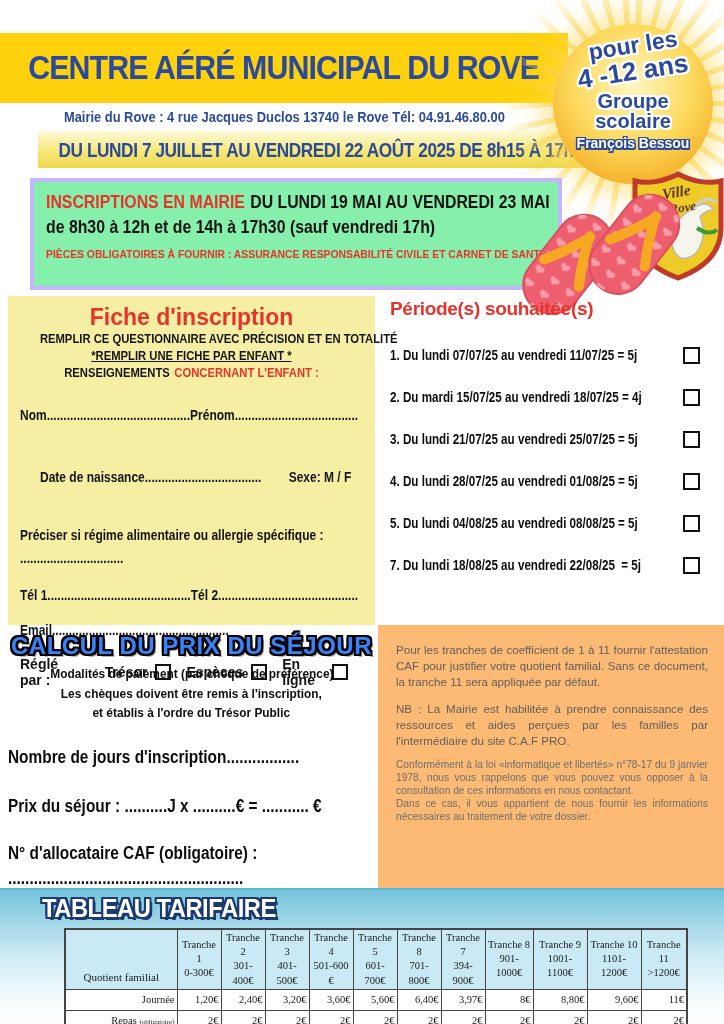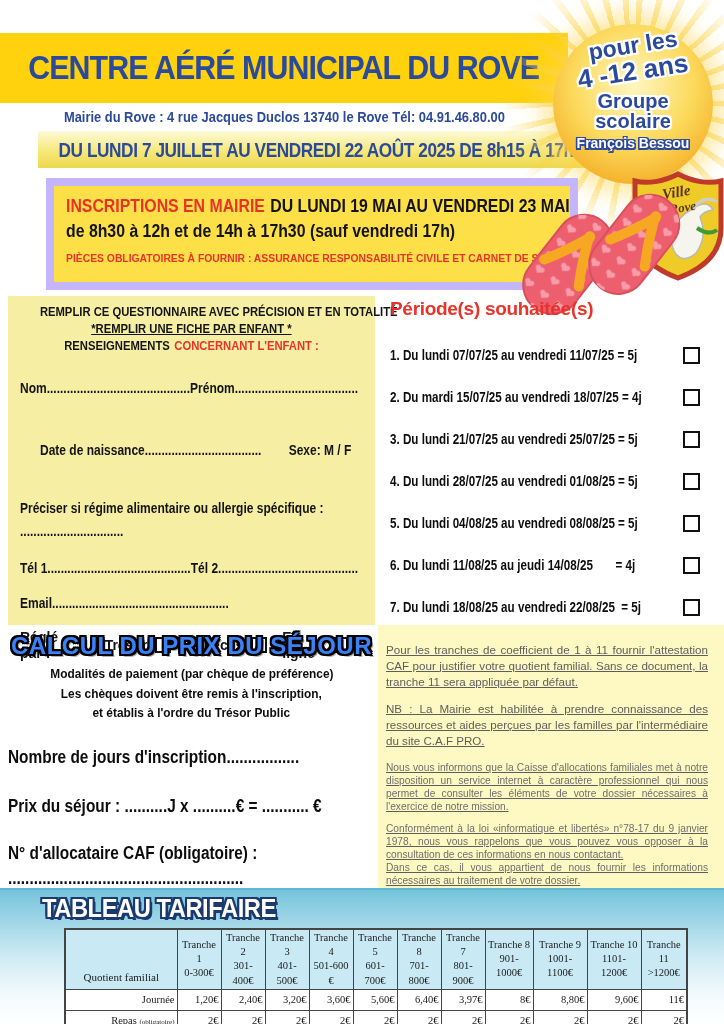--- a/index.html
+++ b/index.html
@@ -37,22 +37,22 @@
   .s1{font-size:23px;transform:rotate(-9deg);}
   .s2{font-size:26px;transform:rotate(-9deg);margin-top:-3px;}
   .s3{font-size:20px;margin-top:3px;}
   .s4{font-size:20px;margin-top:-3px;}
   .s5{font-size:14px;font-weight:bold;color:#fff;margin-top:2px;
       text-shadow:-1.5px -1.5px 0 #2B4A9B,1.5px -1.5px 0 #2B4A9B,-1.5px 1.5px 0 #2B4A9B,
                    1.5px 1.5px 0 #2B4A9B,0 -1.5px 0 #2B4A9B,0 1.5px 0 #2B4A9B,
                    -1.5px 0 0 #2B4A9B,1.5px 0 0 #2B4A9B;}
 
   
-  .ins-box{position:absolute;left:46px;top:178px;width:532px;height:112px;background:#fde047;
-           border:8px solid #c4b5fd;padding:10px 8px 0 12px;}
+  .ins-box{position:absolute;left:30px;top:178px;width:532px;height:112px;background:#86efac;
+           border:4px solid #c4b5fd;padding:10px 8px 0 12px;}
   .ins-l1,.ins-l2{font-size:18px;font-weight:bold;color:#141414;white-space:nowrap;
                   transform:scaleX(.88);transform-origin:left;}
   .ins-l1 .red{color:#E8332A;margin-right:6px;}
   .ins-l2{margin-top:4px;}
   .ins-l3{margin-top:10px;font-size:11.5px;font-weight:bold;color:#E8332A;white-space:nowrap;
           transform:scaleX(.9);transform-origin:left;}
 
   
   .beach{position:absolute;left:533px;top:166px;width:191px;height:152px;overflow:visible;}
 
@@ -91,22 +91,22 @@
   
   .periodes{position:absolute;left:390px;top:298px;width:312px;color:#0d0d0d;}
   .p-title{font-size:19px;font-weight:bold;color:#E8332A;letter-spacing:-.3px;}
   .p-item{position:relative;margin-top:22px;padding-right:28px;height:20px;}
   .p-item .txt{display:inline-block;font-size:15.5px;font-weight:bold;white-space:pre;
                transform:scaleX(.75);transform-origin:left;}
   .p-item .cb{position:absolute;right:2px;top:1px;width:17px;height:17px;}
   .p-item.first{margin-top:26px;}
 
   
-  .info{position:absolute;left:378px;top:625px;width:346px;height:263px;background:#fef9c3;
-        padding:17px 16px 0 8px;color:#5E5E5E;text-decoration:underline;}
+  .info{position:absolute;left:378px;top:625px;width:346px;height:263px;background:#fdba74;
+        padding:17px 16px 0 18px;color:#5E5E5E;}
   .p-lg{font-size:11.6px;line-height:1.36;text-align:justify;}
   .p-sm{font-size:10.2px;line-height:1.28;text-align:justify;color:#6E6E6E;}
   .gap12{margin-top:12px;}.gap9{margin-top:9px;}
 
   
   .band{position:absolute;left:0;top:888px;width:724px;height:136px;border-top:2px solid #5FB7D1;
         background:linear-gradient(180deg,#74C4DB 0%,#9AD3E5 20%,#CFEBF4 50%,#F4FBFD 80%,#fff 100%);}
   .band-title{position:absolute;left:42px;top:4px;font-size:25px;font-weight:bold;color:#fff;
               letter-spacing:-.5px;white-space:nowrap;transform:scaleX(.95);transform-origin:left;
               text-shadow:-2px -2px 0 #1C3A6E,2px -2px 0 #1C3A6E,-2px 2px 0 #1C3A6E,2px 2px 0 #1C3A6E,
@@ -182,20 +182,21 @@
     <g transform="translate(72,24) rotate(38 30 55)">
       <rect x="0" y="0" width="58" height="110" rx="29" fill="#ED5F6E" stroke="#D94F5E" stroke-width="2"></rect>
       <rect x="0" y="0" width="58" height="110" rx="29" fill="url(#hearts)"></rect>
       <path d="M29 22 Q18 48 7 66" fill="none" stroke="#F7A823" stroke-width="10" stroke-linecap="round"></path>
       <path d="M29 22 Q40 48 51 66" fill="none" stroke="#F7A823" stroke-width="10" stroke-linecap="round"></path>
       <circle cx="29" cy="20" r="5.5" fill="#F7A823"></circle>
     </g>
   </svg>
 
   <div class="fiche">
+    <div class="f-title">Fiche d'inscription</div>
     <div class="f-sub">
       <span class="t">REMPLIR CE QUESTIONNAIRE AVEC PRÉCISION ET EN TOTALITÉ</span>
     </div>
     <div class="f-sub">
       <span class="t u">*REMPLIR UNE FICHE PAR ENFANT *</span>
     </div>
     <div class="f-sub">
       <span class="t"><span>RENSEIGNEMENTS</span><span class="red">CONCERNANT L'ENFANT :</span></span>
     </div>
     <div class="f-row mt-nom">Nom...........................................Prénom.....................................</div>
@@ -252,33 +253,28 @@
     </div>
     <div class="p-item">
       <span class="txt">4. Du lundi 28/07/25 au vendredi 01/08/25 = 5j</span>
       <span class="cb"></span>
     </div>
     <div class="p-item">
       <span class="txt">5. Du lundi 04/08/25 au vendredi 08/08/25 = 5j</span>
       <span class="cb"></span>
     </div>
     <div class="p-item">
-      <span class="txt">6. Du lundi 11/08/25 au jeudi 14/08/25       = 4j</span>
-      <span class="cb"></span>
-    </div>
-    <div class="p-item">
       <span class="txt">7. Du lundi 18/08/25 au vendredi 22/08/25  = 5j</span>
       <span class="cb"></span>
     </div>
   </div>
 
   <div class="info">
     <div class="p-lg">Pour les tranches de coefficient de 1 à 11 fournir l'attestation CAF pour justifier votre quotient familial. Sans ce document, la tranche 11 sera appliquée par défaut.</div>
     <div class="p-lg gap12">NB : La Mairie est habilitée à prendre connaissance des ressources et aides perçues par les familles par l'intermédiaire du site C.A.F PRO.</div>
-    <div class="p-sm gap12">Nous vous informons que la Caisse d'allocations familiales met à notre disposition un service internet à caractère professionnel  qui nous permet de consulter les éléments de votre dossier nécessaires à l'exercice de notre mission.</div>
     <div class="p-sm gap9">Conformément à la loi «informatique et libertés» n°78-17 du 9 janvier 1978, nous vous rappelons que vous pouvez vous opposer à la consultation de ces informations en nous contactant.</div>
     <div class="p-sm">Dans ce cas, il vous appartient de nous fournir les informations nécessaires au traitement de votre dossier.</div>
   </div>
 
   <div class="band">
     <div class="band-title">TABLEAU TARIFAIRE</div>
     <table class="tarif">
       <colgroup>
         <col style="width:112px">
           <col style="width:44px">
@@ -315,21 +311,21 @@
           <th>
               <span class="tn">Tranche 5</span>
               <span class="tr2">601-700€</span>
             </th>
           <th>
               <span class="tn">Tranche 8</span>
               <span class="tr2">701-800€</span>
             </th>
           <th>
               <span class="tn">Tranche 7</span>
-              <span class="tr2">801-900€</span>
+              <span class="tr2">394-900€</span>
             </th>
           <th>
               <span class="tn">Tranche 8</span>
               <span class="tr2">901-1000€</span>
             </th>
           <th>
               <span class="tn">Tranche 9</span>
               <span class="tr2">1001-1100€</span>
             </th>
           <th>

